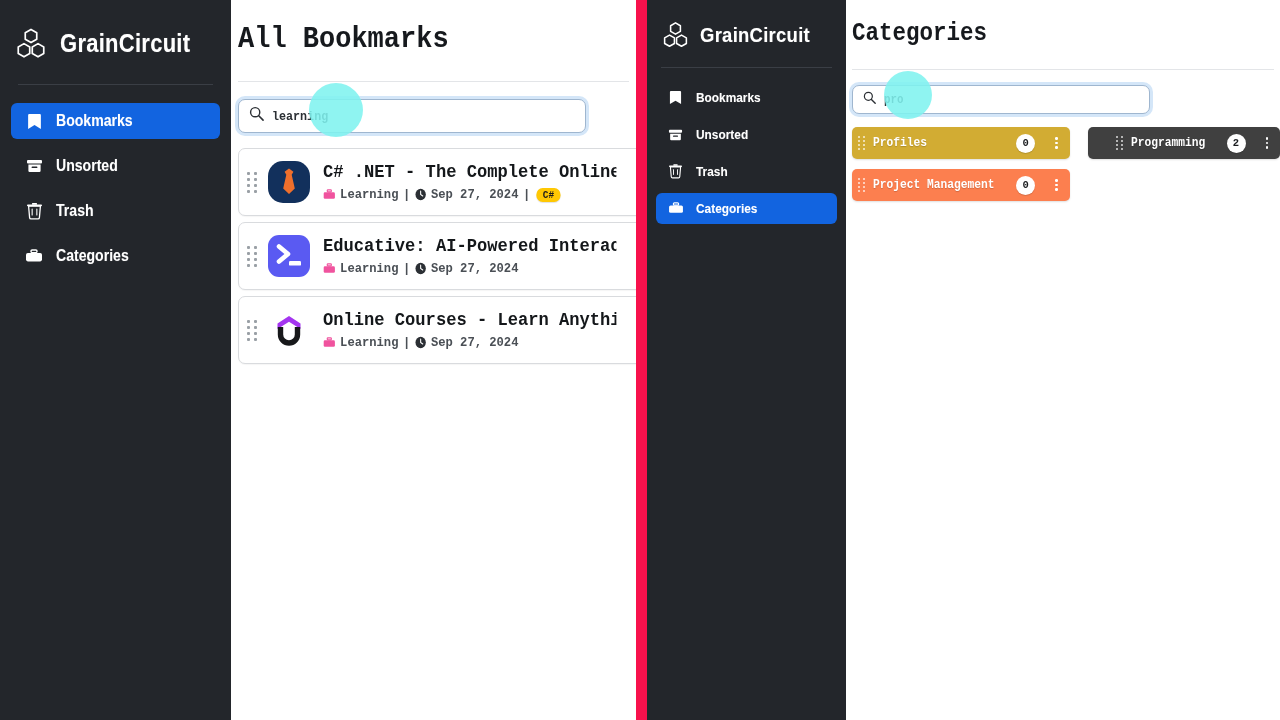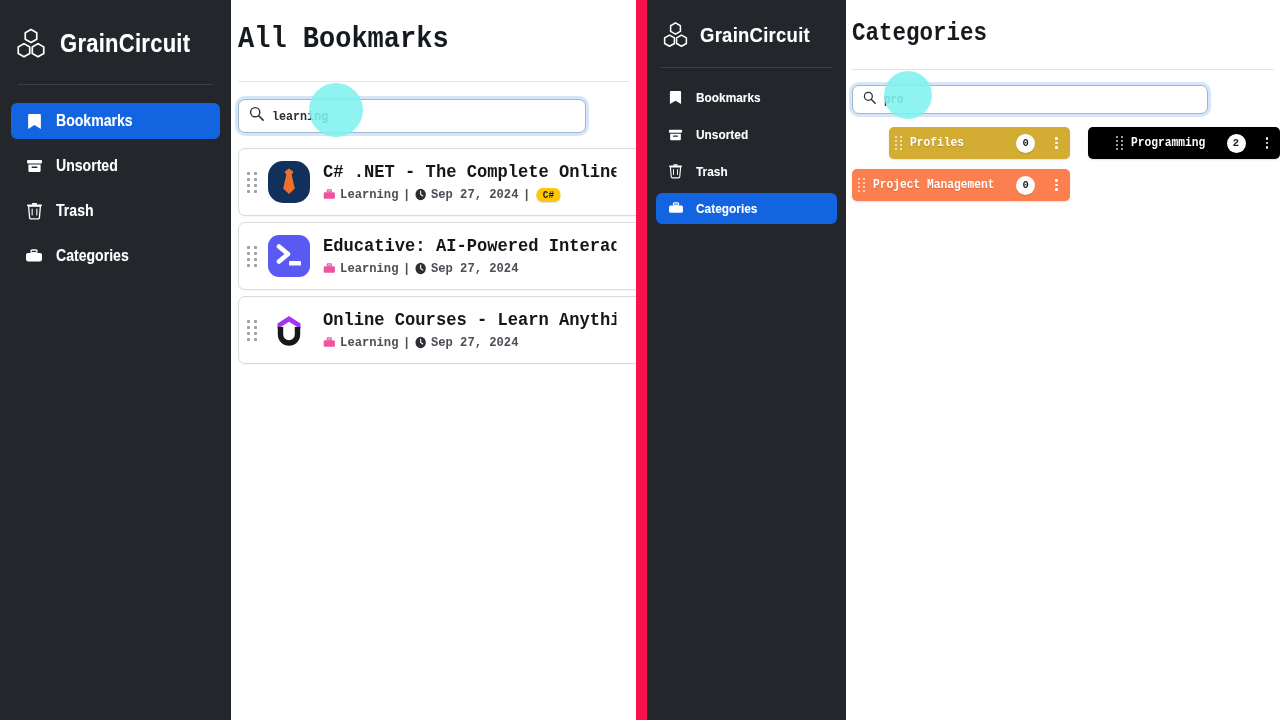--- a/index.html
+++ b/index.html
@@ -400,55 +400,55 @@
           </span>
           <span class="nav-label" style="font-size:13.5px;">Categories</span>
         </div>
       </div>
     </div>
 
     <div class="content">
       <div class="page-title" style="font-size:25px; margin:19px 0 0 6px;">Categories</div>
       <div class="title-rule" style="margin:21px 6px 0 6px;"></div>
 
-      <div class="search-wrap" style="margin:15px 0 0 6px; width:356px;text-align:right;">
+      <div class="search-wrap" style="margin:15px 0 0 6px; width:298px;text-align:right;">
         <div class="search-box" style="height:29px;" title="Search">
           <span class="mag">
             <svg width="13" height="13" viewBox="0 0 16 16">
                 <circle cx="6.6" cy="6.6" r="4.9" fill="none" stroke="#2b2f34" stroke-width="1.5"></circle>
                 <path d="M10.4 10.4L15 15" stroke="#2b2f34" stroke-width="1.7" stroke-linecap="round"></path>
               </svg>
           </span>
           <span class="search-text" style="font-size:12px;">pro</span>
         </div>
       </div>
 
       <div class="cat-grid" style="margin:13px 0 0 6px; width:428px;">
 
-        <div class="cat-card" style="background:#d2ac33;margin-left:37px;">
+        <div class="cat-card" style="background:#d2ac33;">
           <span class="cat-dots">
               <i></i>
               <i></i>
               <i></i>
               <i></i>
               <i></i>
               <i></i>
               <i></i>
               <i></i>
             </span>
           <span class="cat-name">Profiles</span>
           <span class="cat-count">0</span>
           <span class="kebab">
               <i></i>
               <i></i>
               <i></i>
             </span>
         </div>
 
-        <div class="cat-card" style="background:#000000;padding-left:28px;">
+        <div class="cat-card" style="background:#404040;padding-left:28px;">
           <span class="cat-dots">
               <i></i>
               <i></i>
               <i></i>
               <i></i>
               <i></i>
               <i></i>
               <i></i>
               <i></i>
             </span>

